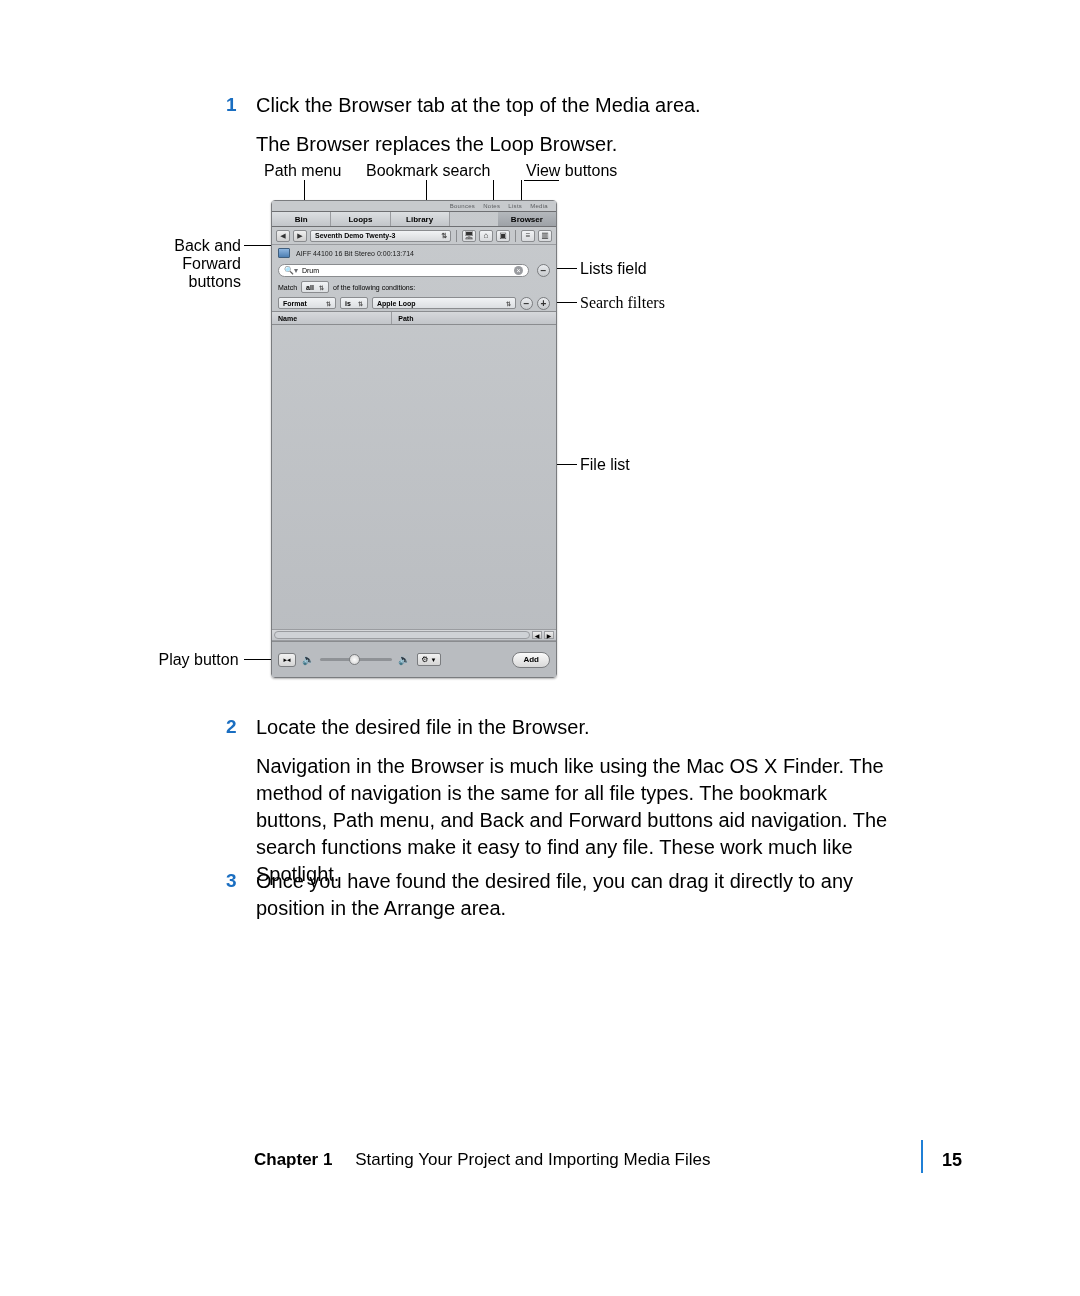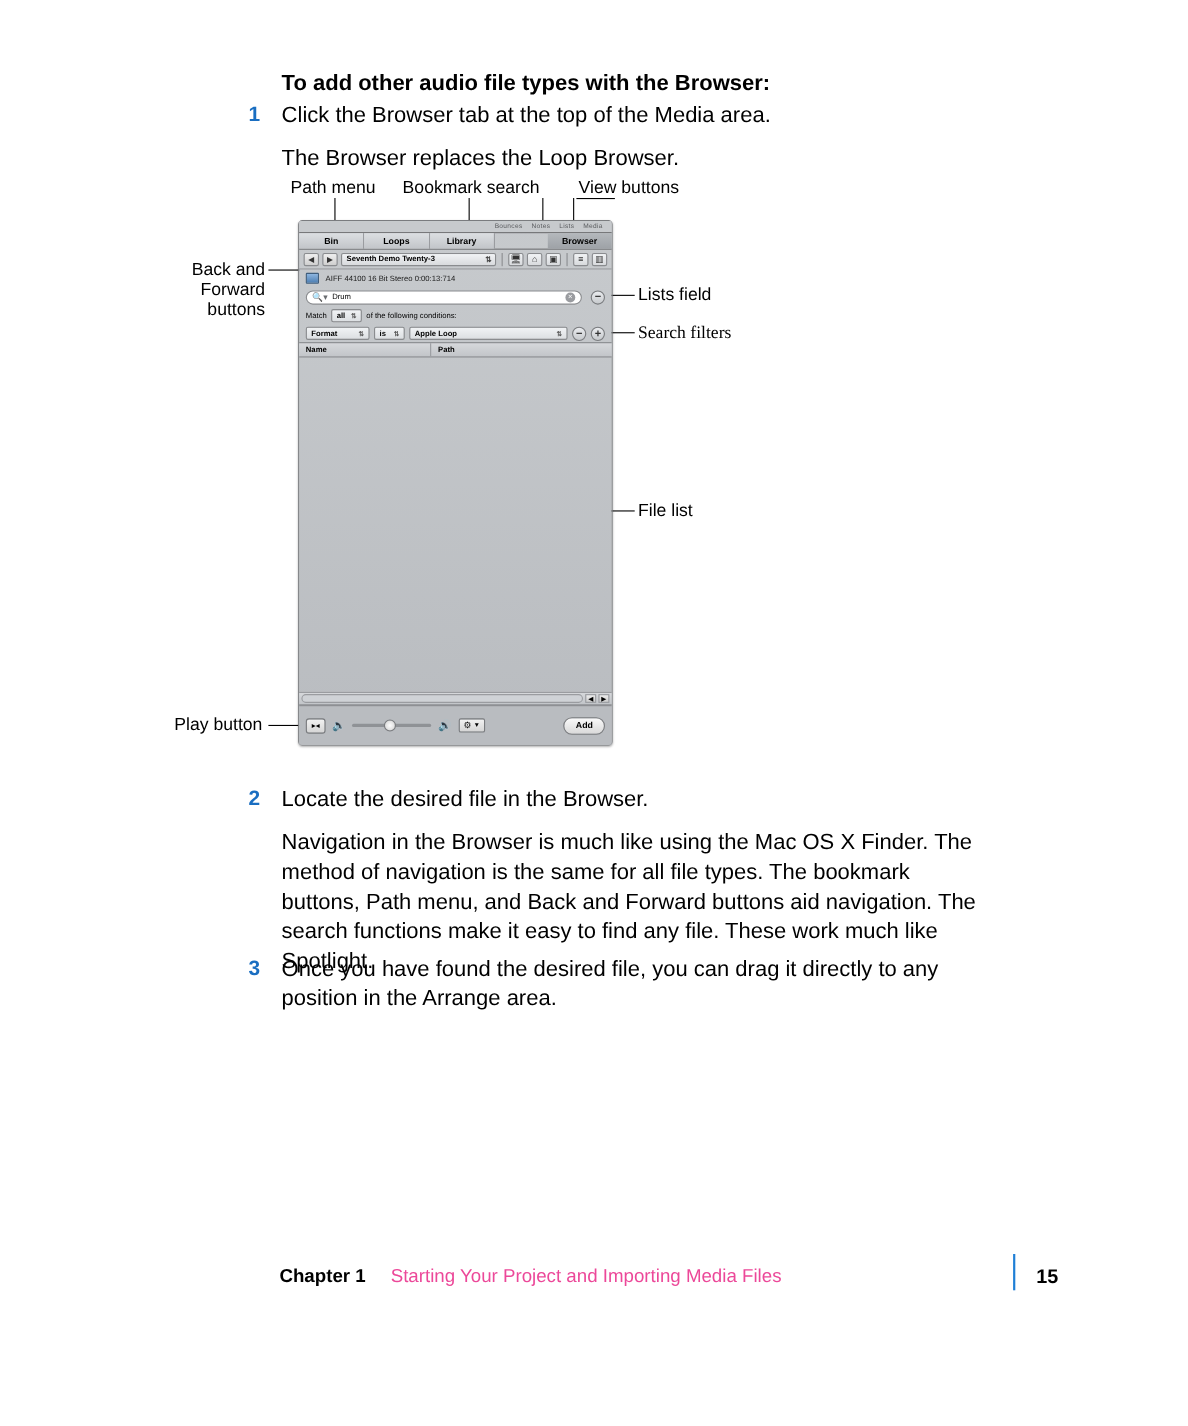--- a/index.html
+++ b/index.html
@@ -26,21 +26,21 @@
     color: #1a6ec1; font-weight: 600; font-size: 19px;
   }
   .step .body { display: block; }
   .step .para { margin-top: 12px; }
   
   .footer-bar {
     position: absolute; left: 254px; top: 1150px;
     font-size: 17px;
   }
   .footer-bar .chap { font-weight: 600; color: #000; }
-  .footer-bar .title { color: #ec4899; margin-left: 18px; }
+  .footer-bar .title { color: #000000; margin-left: 18px; }
   .footer-right-rule {
     position: absolute; left: 921px; top: 1140px;
     width: 2px; height: 33px; background: #1f7fd6;
   }
   .footer-page {
     position: absolute; left: 942px; top: 1150px;
     font-size: 18px; font-weight: 700; color: #000;
   }
   
   .diagram-wrap {
@@ -213,21 +213,20 @@
   }
   .list-area { flex:1; display:flex; flex-direction:column; position:relative; }
   .list-body-wrap { position:relative; flex:1;}
   .sep-v { width:1px; background:#8a8c8f; height:12px; margin:0 2px;}
 </style>
 </head>
 <body>
 
 <div class="page">
 
-  <div class="heading">To add other audio file types with the Browser:</div>
 
   <div class="step" style="left:256px; top:92px; width:640px;">
     <span class="num">1</span>
     <span class="body">Click the Browser tab at the top of the Media area.</span>
     <span class="body para">The Browser replaces the Loop Browser.</span>
   </div>
 
   <div class="diagram-wrap">
 
     <div class="callout" style="left:138px; top:0;">Path menu</div>

